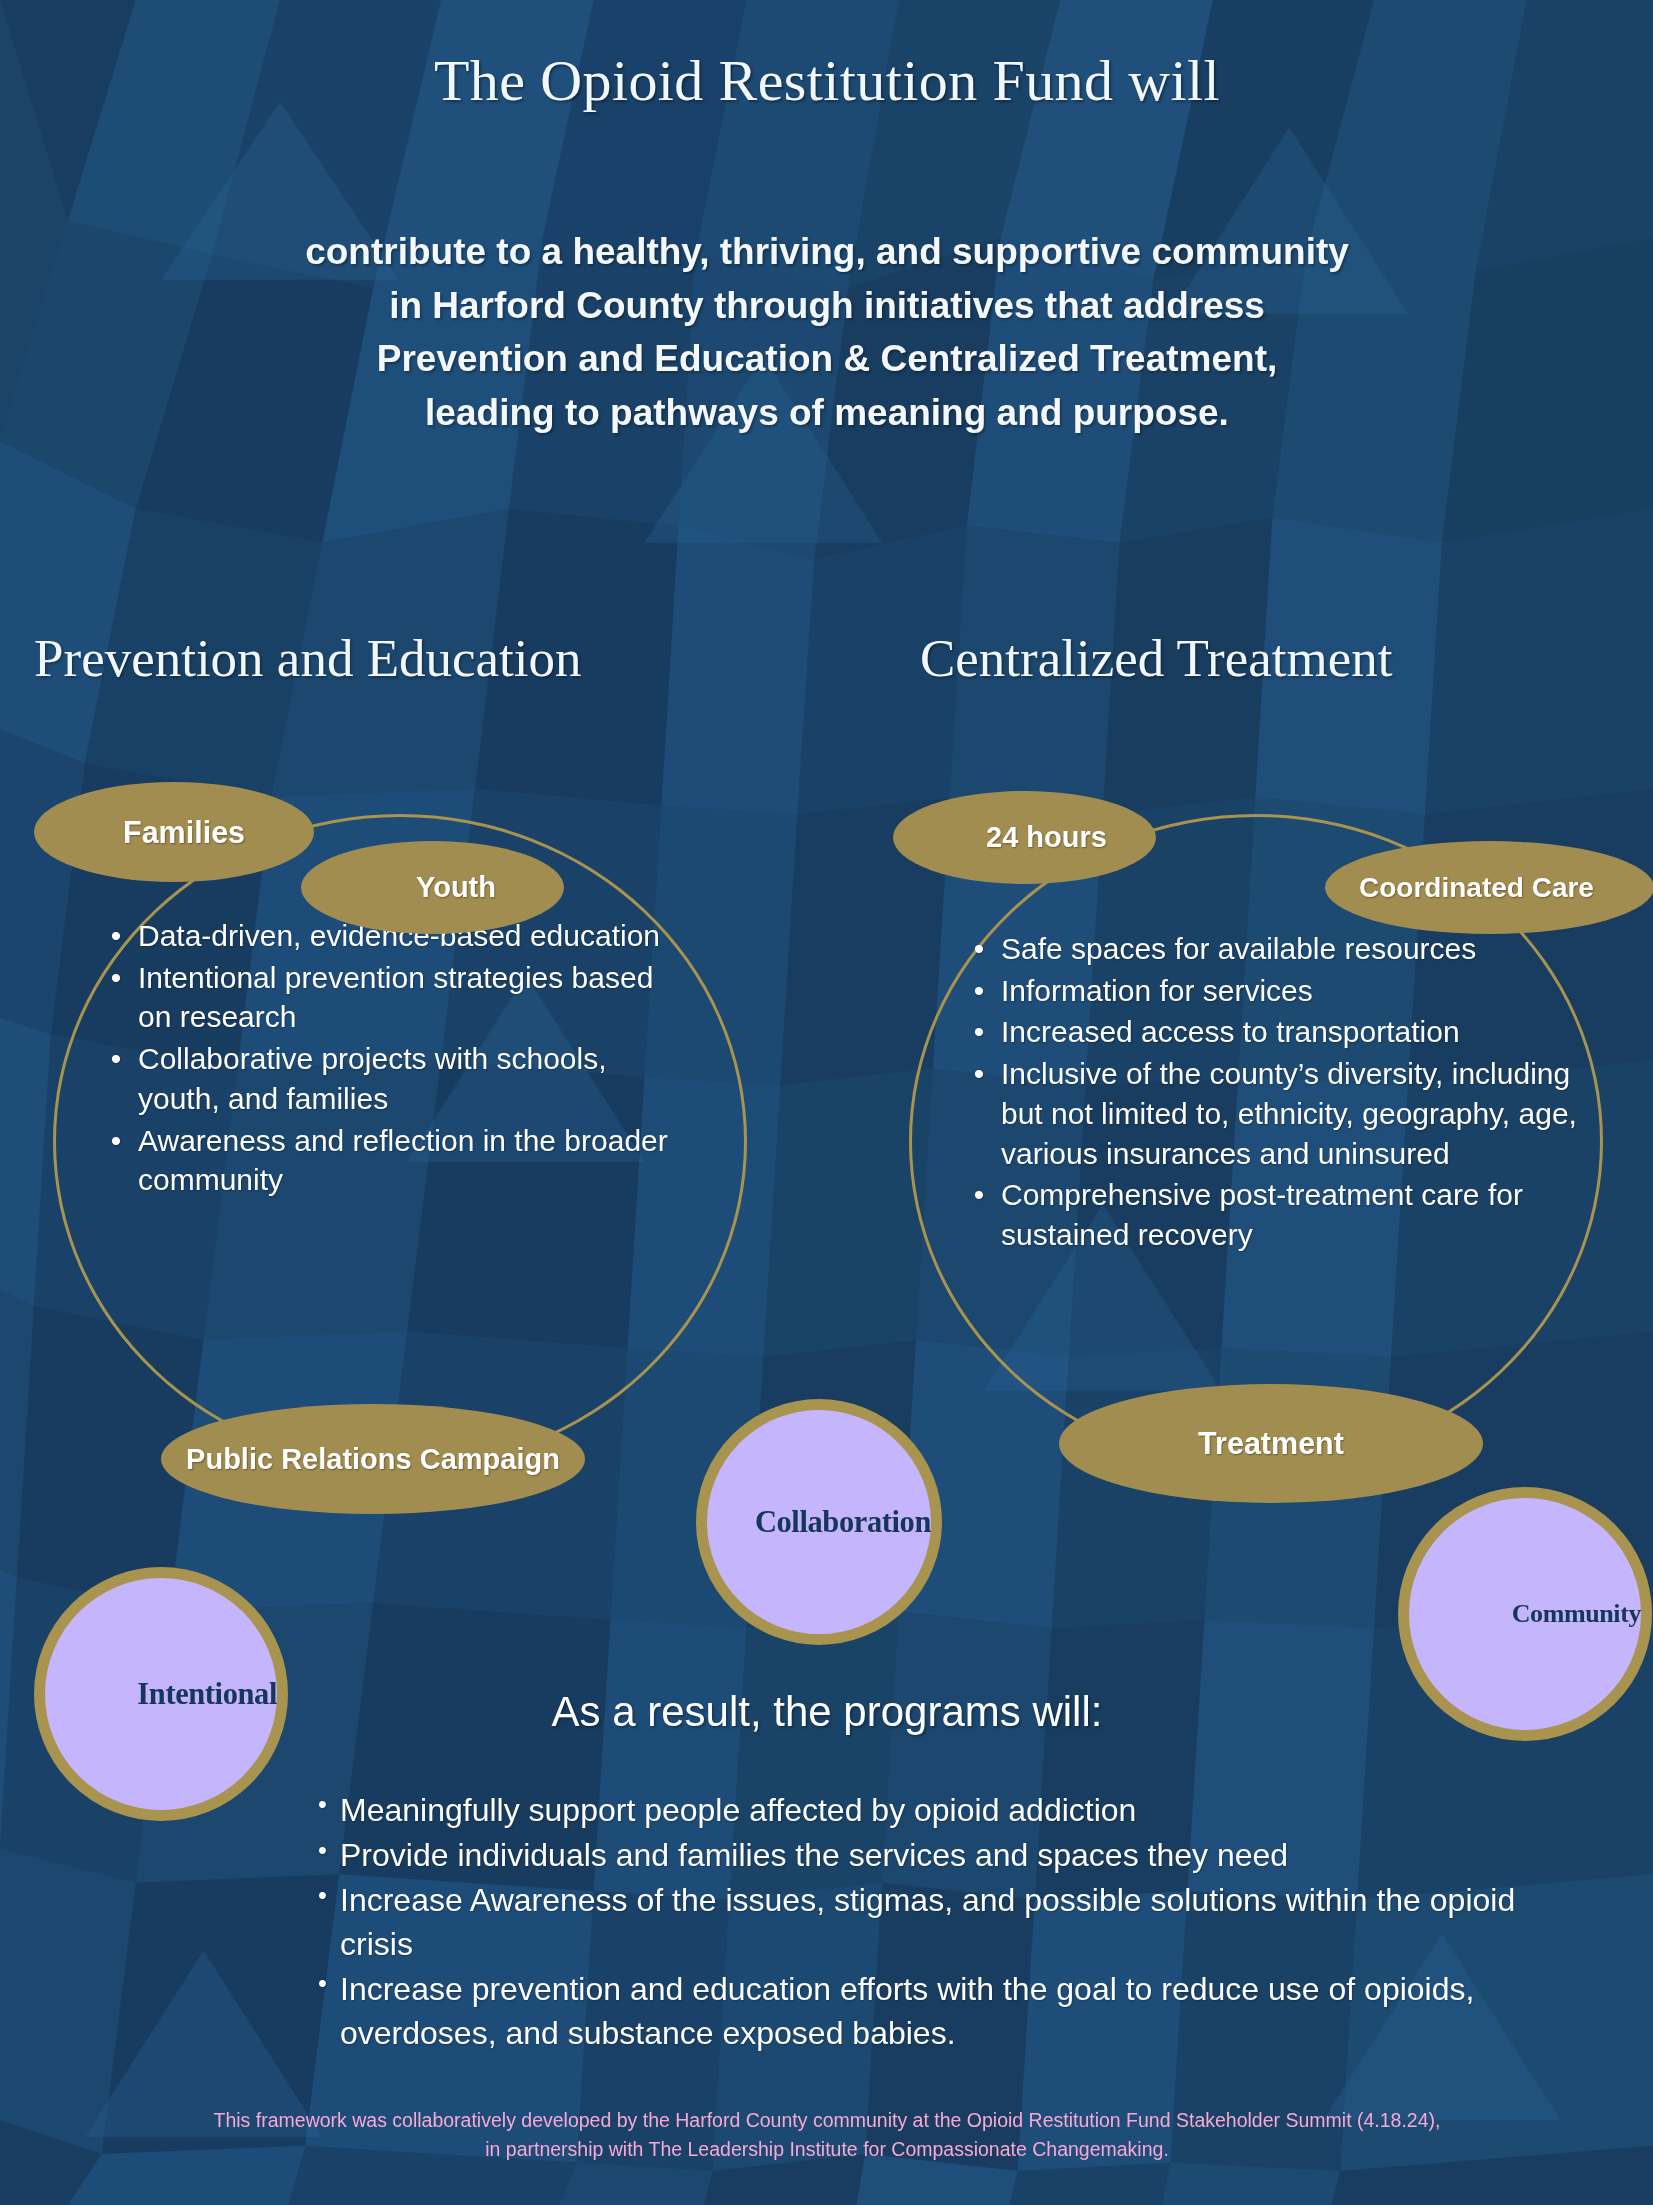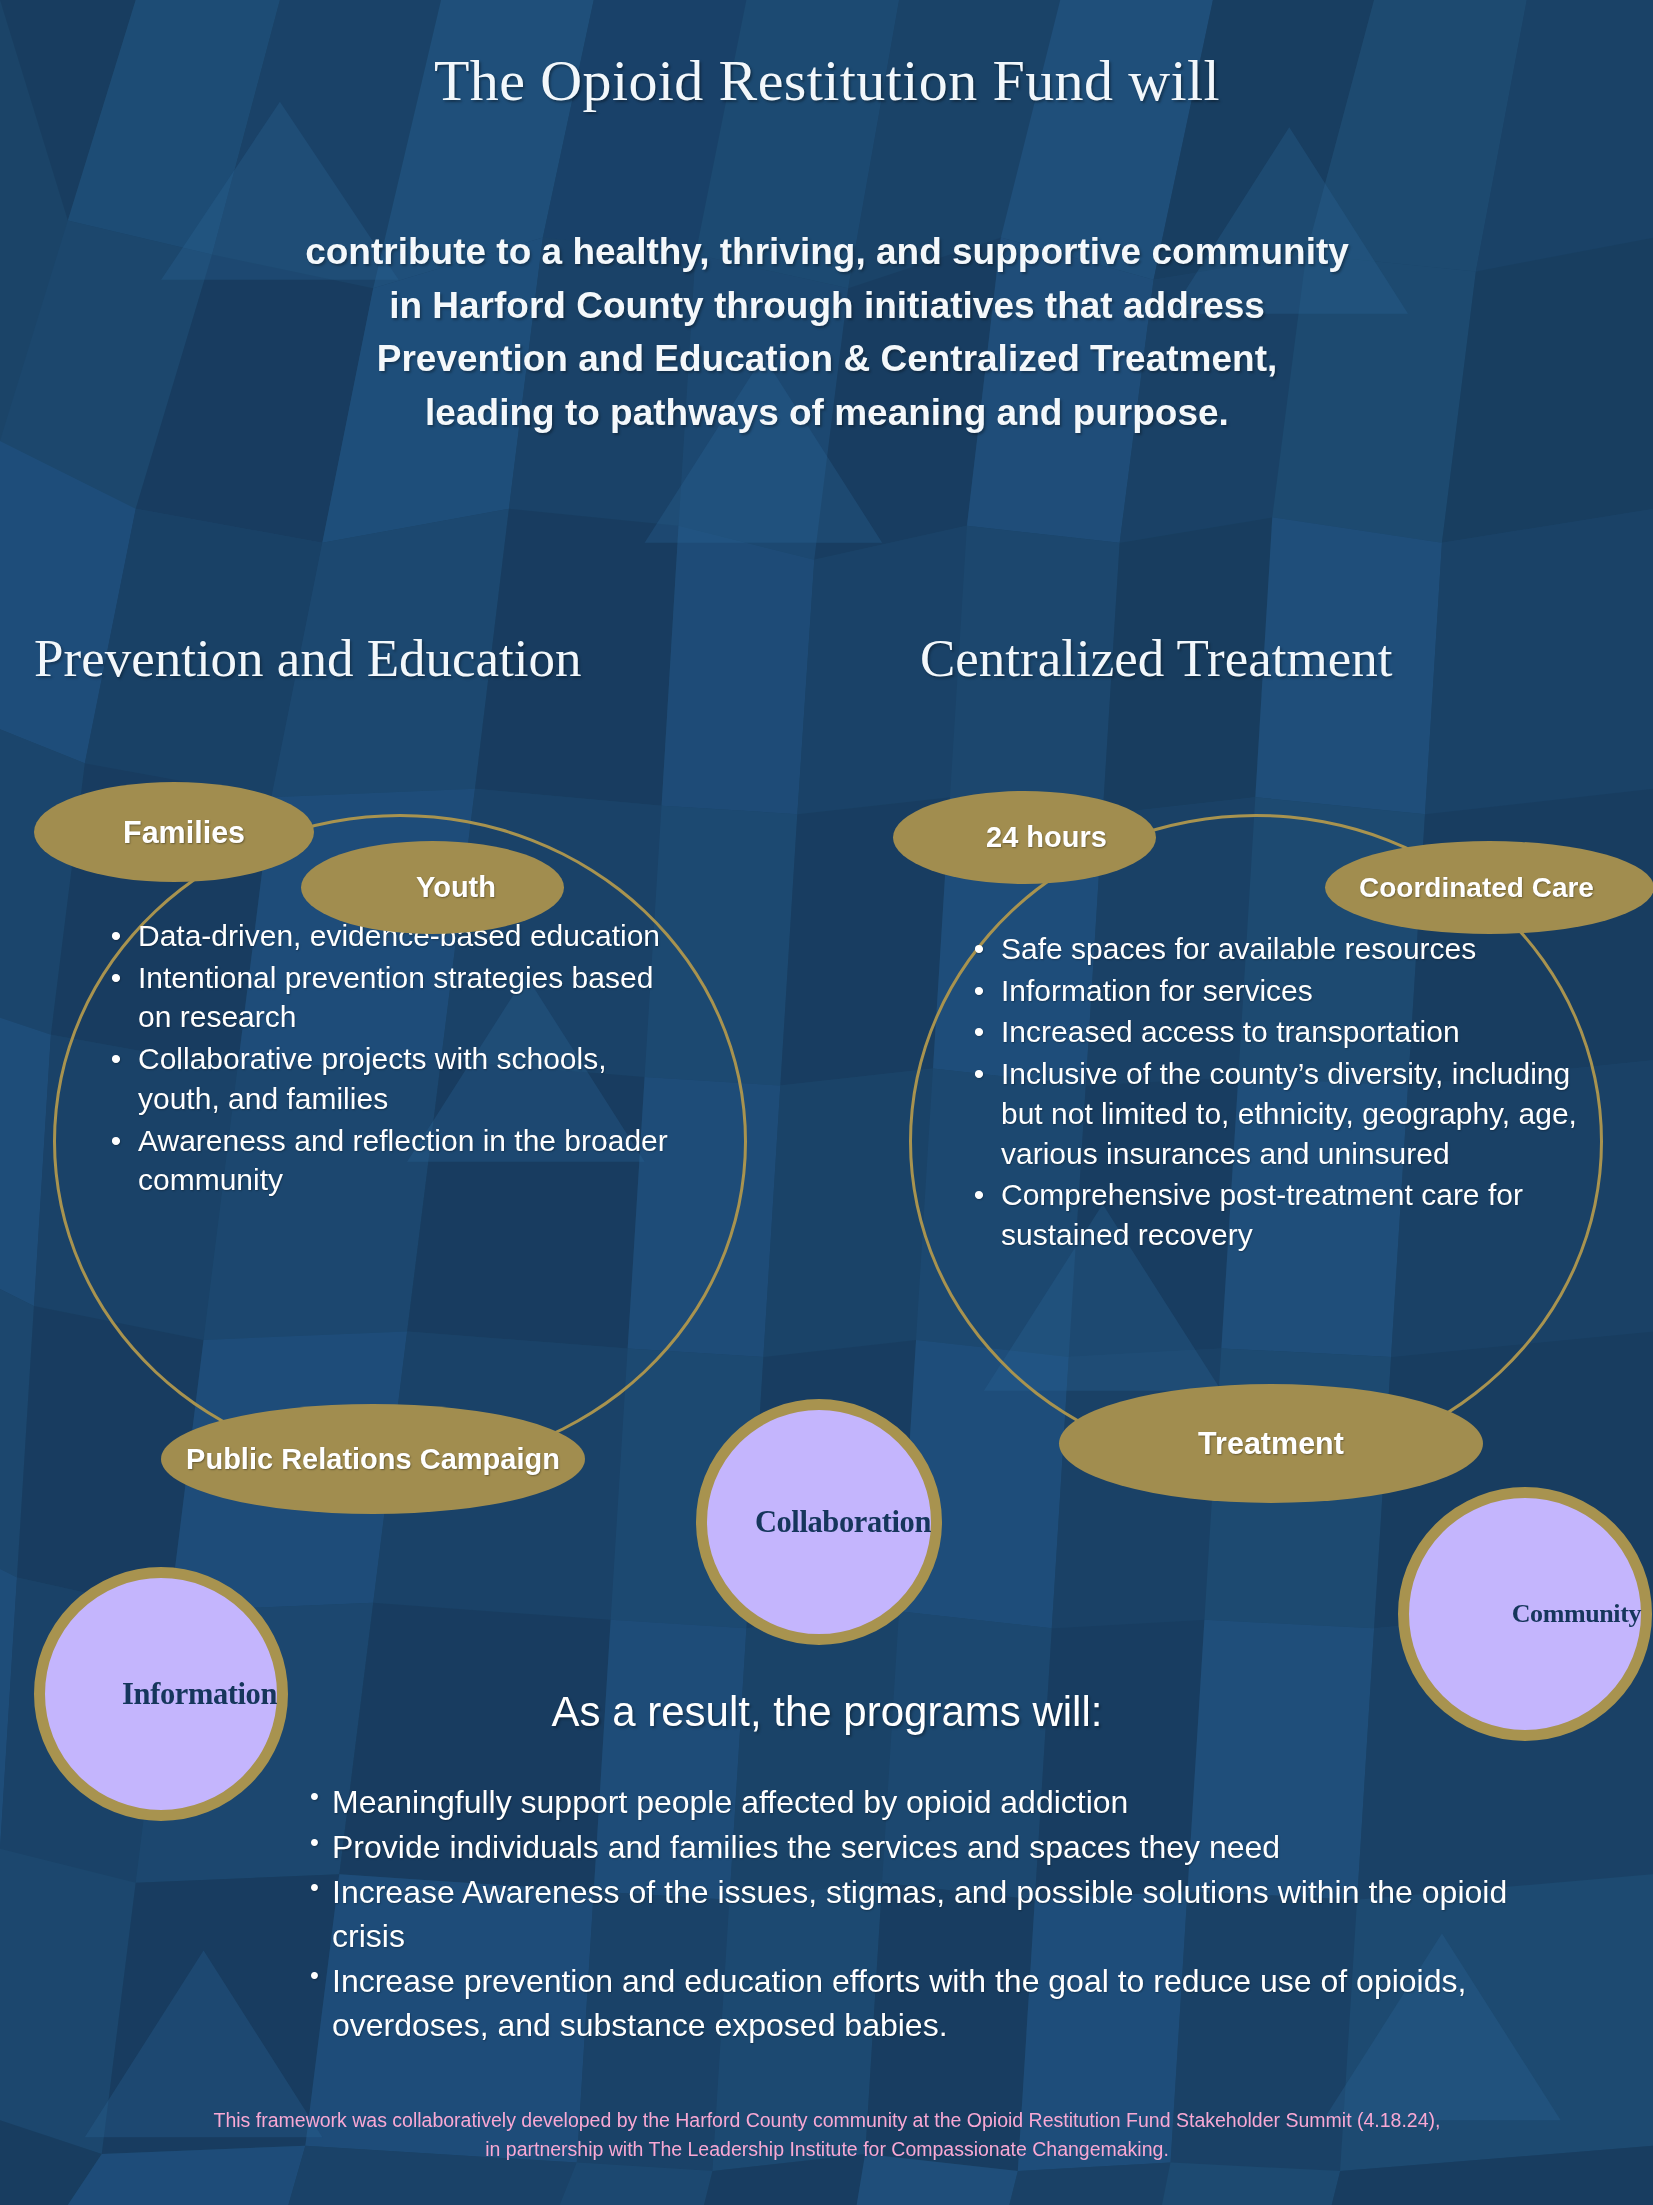--- a/index.html
+++ b/index.html
@@ -151,21 +151,21 @@
     text-align: right;
   }
   #result-bullets {
     position: absolute;
     left: 301px;
     top: 1777px;
     width: 1204px;
     font-size: 32px;
     line-height: 1.36;
     list-style: none;
-    margin: 4px;
+    margin: 12px;
     padding: 0;
   }
   #result-bullets li {
     position: relative;
     padding-left: 27px;
     margin-bottom: 1.7px;
     text-shadow: 0.8px 0.8px 1.7px rgba(0,0,0,.28);
   }
   #result-bullets li::before {
     content: "\2022";
@@ -350,21 +350,21 @@
       <span>Coordinated Care</span>
     </div>
   <div class="ellipse" id="el-treatment">
       <span>Treatment</span>
     </div>
 
   <div class="value-circle" id="circle-collaboration">
       <span>Collaboration</span>
     </div>
   <div class="value-circle" id="circle-connection">
-      <span>Information</span>
+      <span>Intentional</span>
     </div>
   <div class="value-circle" id="circle-community">
       <span>Community</span>
     </div>
 
   <div id="result-head">As a result, the programs will:</div>
   <ul id="result-bullets">
     <li>Meaningfully support people affected by opioid addiction</li>
     <li>Provide individuals and families the services and spaces they need</li>
     <li>Increase Awareness of the issues, stigmas, and possible solutions within the opioid crisis</li>

